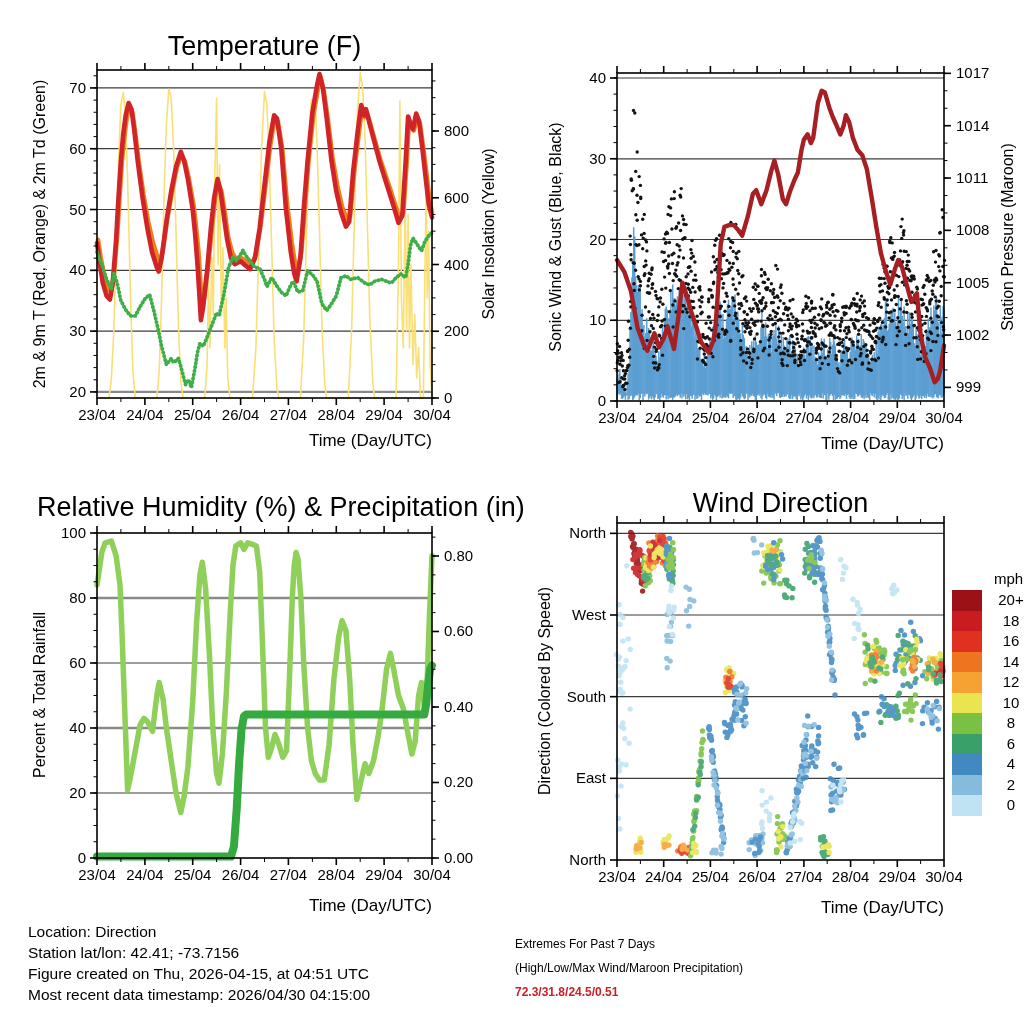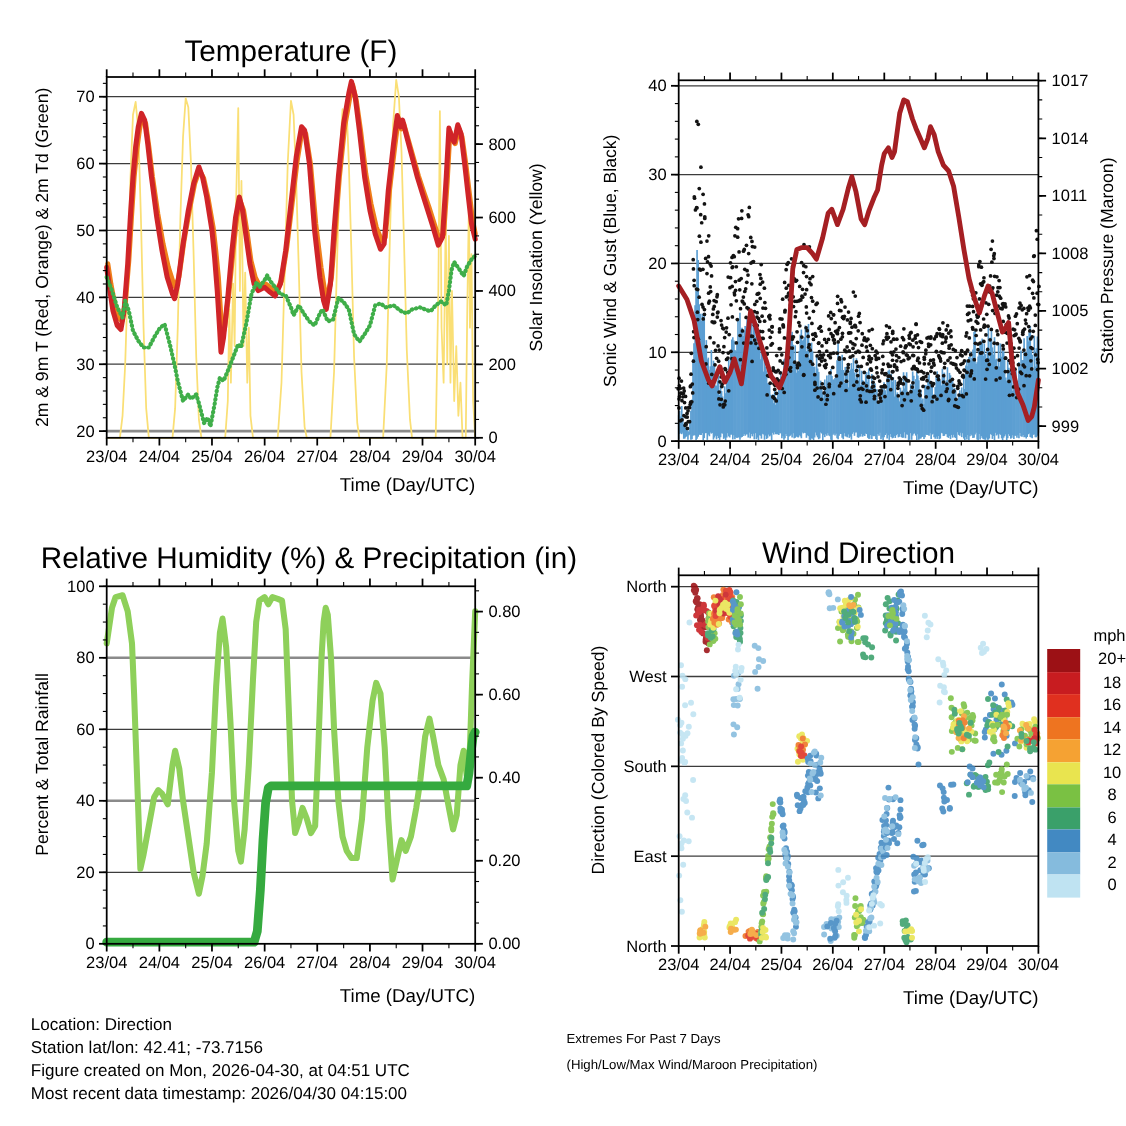--- a/index.html
+++ b/index.html
@@ -3259,21 +3259,22 @@
         <div class="lg-row">
           <div class="lg-sw" style="background: rgb(191, 227, 242);"></div>
           <div class="lg-lb">0</div>
         </div>
       </div>
   </div>
 
   <div class="abs" style="right:49px;top:932px;width:460px;">
     <div class="ext">Extremes For Past 7 Days</div>
     <div class="ext">(High/Low/Max Wind/Maroon Precipitation)</div>
+    <div class="ext ext-val" id="extremes-values" style="color: rgb(204, 32, 38);">72.3/31.8/24.5/0.51</div>
   </div>
 
   <div class="abs" style="left:28px;top:921px;">
     <div class="footer-line">Location: Direction</div>
     <div class="footer-line">Station lat/lon: 42.41; -73.7156</div>
-    <div class="footer-line">Figure created on Mon, 2026-04-30, at 04:51 UTC</div>
+    <div class="footer-line">Figure created on Thu, 2026-04-15, at 04:51 UTC</div>
     <div class="footer-line">Most recent data timestamp: 2026/04/30 04:15:00</div>
   </div>
 </div>
 
 </body></html>

